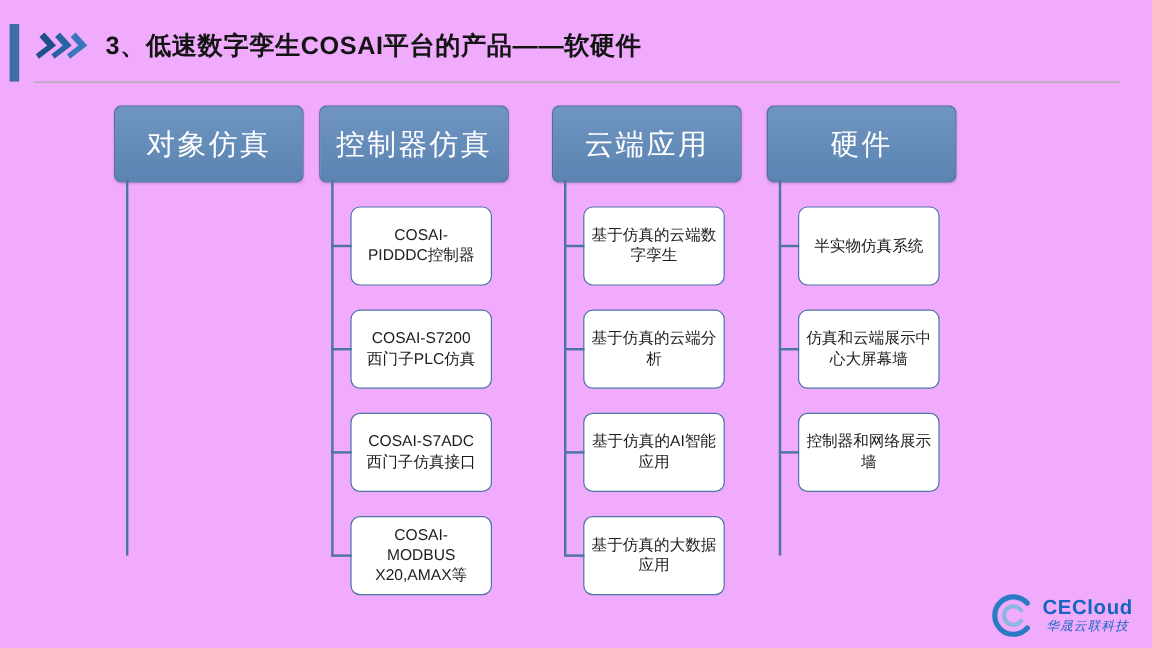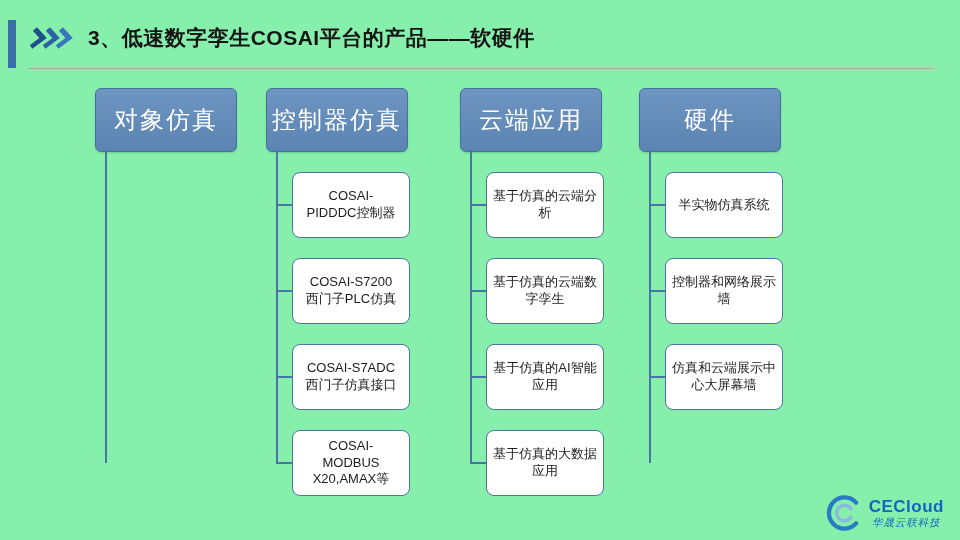--- a/index.html
+++ b/index.html
@@ -1,19 +1,19 @@
 <!DOCTYPE html>
 <html><head>
 <meta charset="utf-8">
 <style>
   * { margin:0; padding:0; box-sizing:border-box; }
   body { background:#e8e8e8; font-family:"Liberation Sans","DejaVu Sans",sans-serif; }
   .slide {
     position:relative; width:960px; height:540px; margin:0 auto;
-    background:#86efac; overflow:hidden;
+    background:#f0abfc; overflow:hidden;
   }
   .accent-bar {
     position:absolute; left:8px; top:20px; width:8px; height:48px;
     background:#3c6ea8;
   }
   .header-area {
     position:absolute; left:30px; top:24px; display:flex; align-items:center; gap:12px;
   }
   .chevrons { transform:skewX(-12deg); }
   .page-title {
@@ -21,21 +21,21 @@
   }
   .divider {
     position:absolute; left:28px; top:68px; width:905px; height:1px; background:#a9a9a9;
   }
   .column { position:absolute; top:88px; width:190px; }
   .col-1 { left:95px; }
   .col-2 { left:266px; }
   .col-3 { left:460px; }
   .col-4 { left:639px; }
   .col-header {
-    width:142px; height:64px; border-radius:6px;
+    width:158px; height:64px; border-radius:6px;
     background:linear-gradient(#6f95c1,#5b84b2);
     border:1.5px solid #46719f;
     color:#ffffff; font-size:24px; font-weight:500; letter-spacing:2px;
     display:flex; align-items:center; justify-content:center;
     box-shadow:0 1px 2px rgba(0,0,0,0.15);
   }
   .vline {
     position:absolute; left:10px; top:62px; width:2px; height:313px;
     background:#4a74a4;
   }
@@ -97,34 +97,34 @@
       <div class="item">COSAI-
 MODBUS
 X20,AMAX等</div>
     </div>
   </div>
 
   <div class="column col-3">
     <div class="col-header">云端应用</div>
     <div class="vline"></div>
     <div class="items">
+      <div class="item">基于仿真的云端数字孪生</div>
       <div class="item">基于仿真的云端分析</div>
-      <div class="item">基于仿真的云端数字孪生</div>
       <div class="item">基于仿真的AI智能应用</div>
       <div class="item">基于仿真的大数据应用</div>
     </div>
   </div>
 
   <div class="column col-4">
     <div class="col-header">硬件</div>
     <div class="vline"></div>
     <div class="items">
       <div class="item">半实物仿真系统</div>
+      <div class="item">仿真和云端展示中心大屏幕墙</div>
       <div class="item">控制器和网络展示墙</div>
-      <div class="item">仿真和云端展示中心大屏幕墙</div>
     </div>
   </div>
 
   <div class="logo">
     <svg width="38" height="38" viewBox="0 0 44 44">
       <path d="M36 10 A18 18 0 1 0 36 34" fill="none" stroke="#2b7bc4" stroke-width="5" stroke-linecap="round"></path>
       <path d="M30 17 A9 9 0 1 0 30 27" fill="none" stroke="#8ab8e0" stroke-width="4" stroke-linecap="round"></path>
     </svg>
     <div class="logo-text">
       <div class="logo-brand">CECloud</div>

